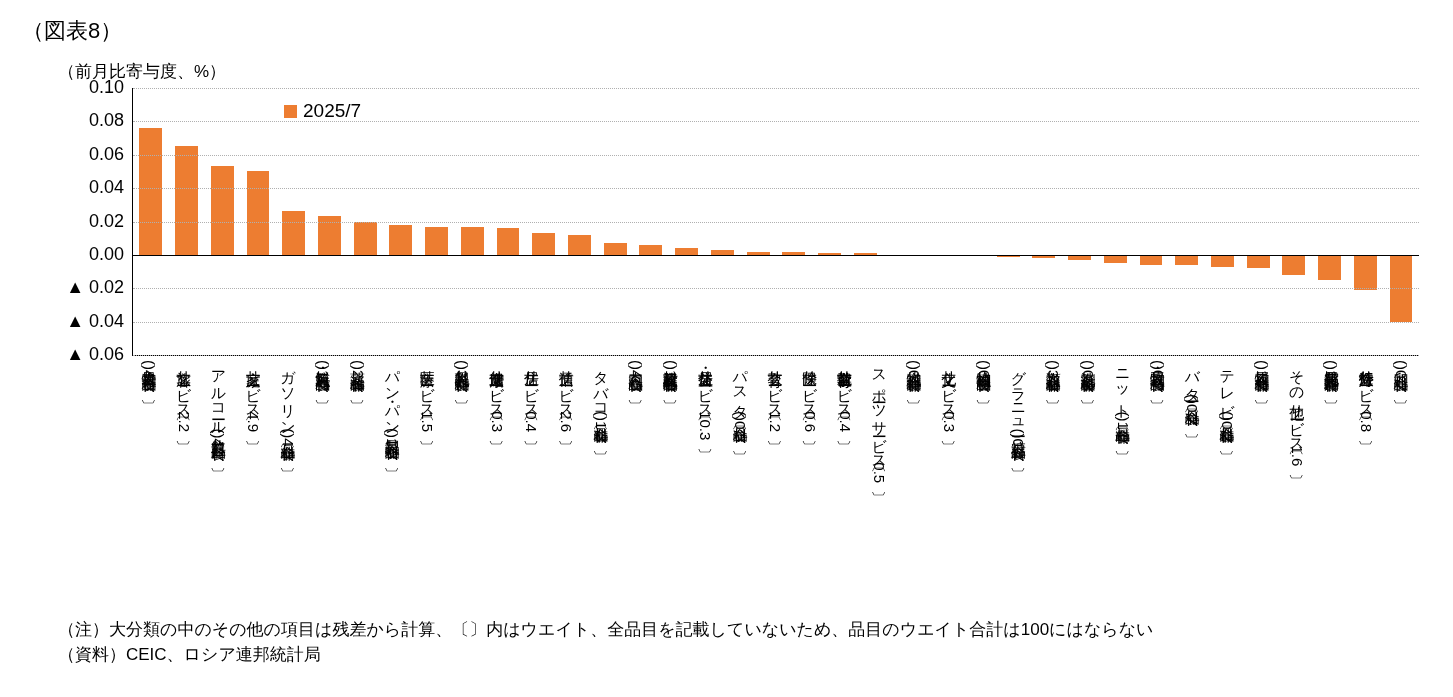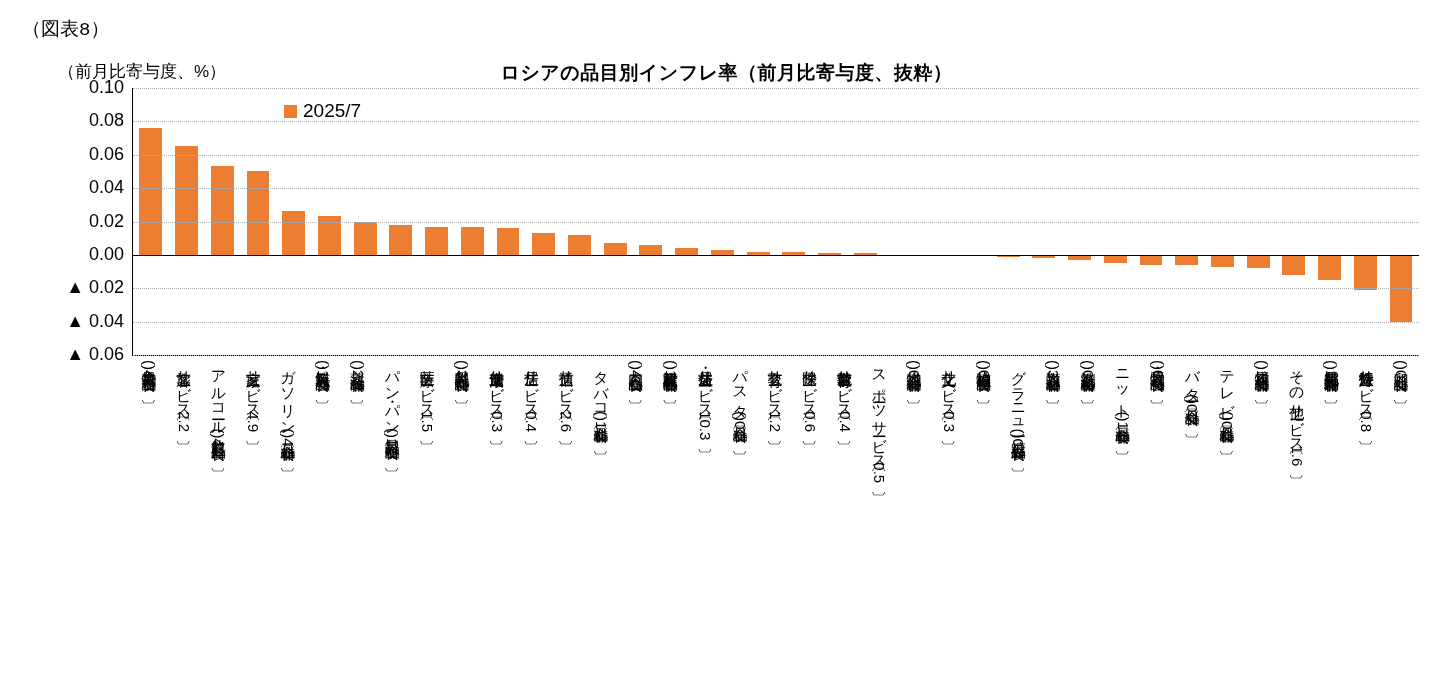--- a/index.html
+++ b/index.html
@@ -17,23 +17,22 @@
   }
   .page {
     position: relative;
     width: 1453px;
     height: 697px;
   }
   .fig-label {
     position: absolute;
     left: 22px;
     top: 16px;
-    font-size: 19px;
+    font-size: 22px;
     letter-spacing: 0px;
-    font-family: Liberation Mono, monospace;
   }
   .unit-label {
     position: absolute;
     left: 58px;
     top: 60px;
     font-size: 17px;
   }
   .chart-title {
     position: absolute;
     left: 0;
@@ -152,21 +151,20 @@
   }
   .notes div { white-space: nowrap; }
 </style>
 </head>
 <body>
 
 <div class="page">
 
   <div class="fig-label">（図表8）</div>
   <div class="unit-label">（前月比寄与度、%）</div>
-  <div class="chart-title">ロシアの品目別インフレ率（前月比寄与度、抜粋）</div>
 
   <div class="plot-wrap">
     <div class="plot-area" id="plot-area">
       <div class="bars" id="bars">
           <div class="bar-slot">
             <div class="bar" title="青果物(食料品)〔4.6〕 : 0.076" style="top: 40.05px; height: 126.825px; background: rgb(237, 125, 49);"></div>
           </div>
           <div class="bar-slot">
             <div class="bar" title="旅客サービス〔2.2〕 : 0.065" style="top: 58.4062px; height: 108.469px; background: rgb(237, 125, 49);"></div>
           </div>
@@ -405,14 +403,18 @@
         <div class="xlabel">電化製品(非食料品)〔1.1〕</div>
       </div>
       <div class="xlabel-slot">
         <div class="xlabel">海外旅行サービス〔0.8〕</div>
       </div>
       <div class="xlabel-slot">
         <div class="xlabel">卵(食料品)〔0.7〕</div>
       </div>
     </div>
 
+  <div class="notes">
+    <div>（注）大分類の中のその他の項目は残差から計算、〔〕内はウエイト、全品目を記載していないため、品目のウエイト合計は100にはならない</div>
+    <div>（資料）CEIC、ロシア連邦統計局</div>
+  </div>
 
 </div>
 
 </body></html>

